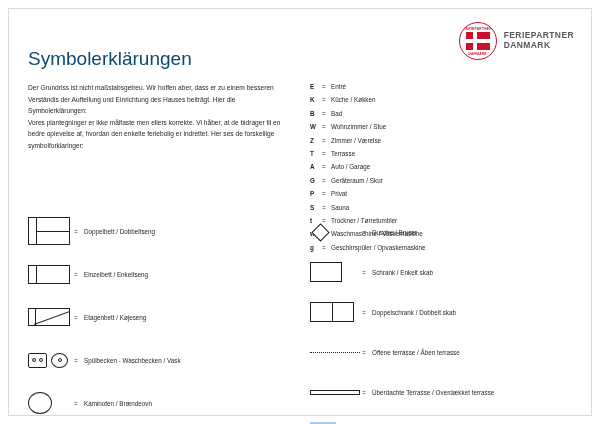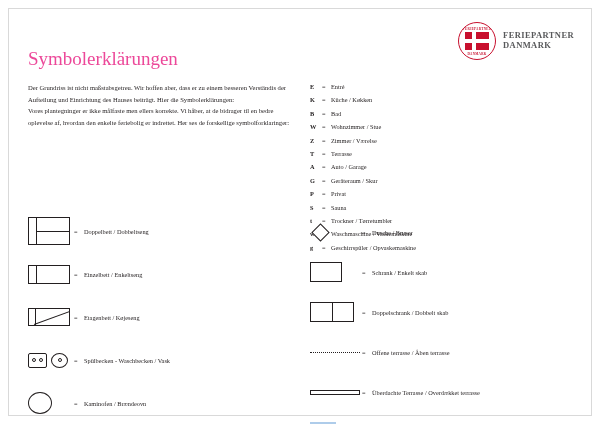--- a/index.html
+++ b/index.html
@@ -13,21 +13,20 @@
     background: #ffffff;
     font-family: "Liberation Sans", sans-serif;
     color: #231f20;
     overflow: hidden;
   }
   .page {
     position: relative;
     width: 600px;
     height: 424px;
     padding: 12px;
-    font-family: Liberation Serif, serif;
   }
   .border-frame {
     position: absolute;
     left: 8px; top: 8px;
     width: 584px; height: 408px;
     border: 1px solid #d9d9d9;
     pointer-events: none;
   }
 
   
@@ -93,21 +92,21 @@
   .col-left {
     position: absolute;
     left: 28px;
     top: 48px;
     width: 265px;
   }
   h1.title {
     margin: 0 0 12px 0;
     font-size: 19px;
     font-weight: normal;
-    color: #ec4899;
+    color: #0c4a6e;
   }
   h1.title.second {
     margin-top: 22px;
   }
   p.intro {
     margin: 0;
     font-size: 6.6px;
     line-height: 1.75;
     color: #231f20;
   }

